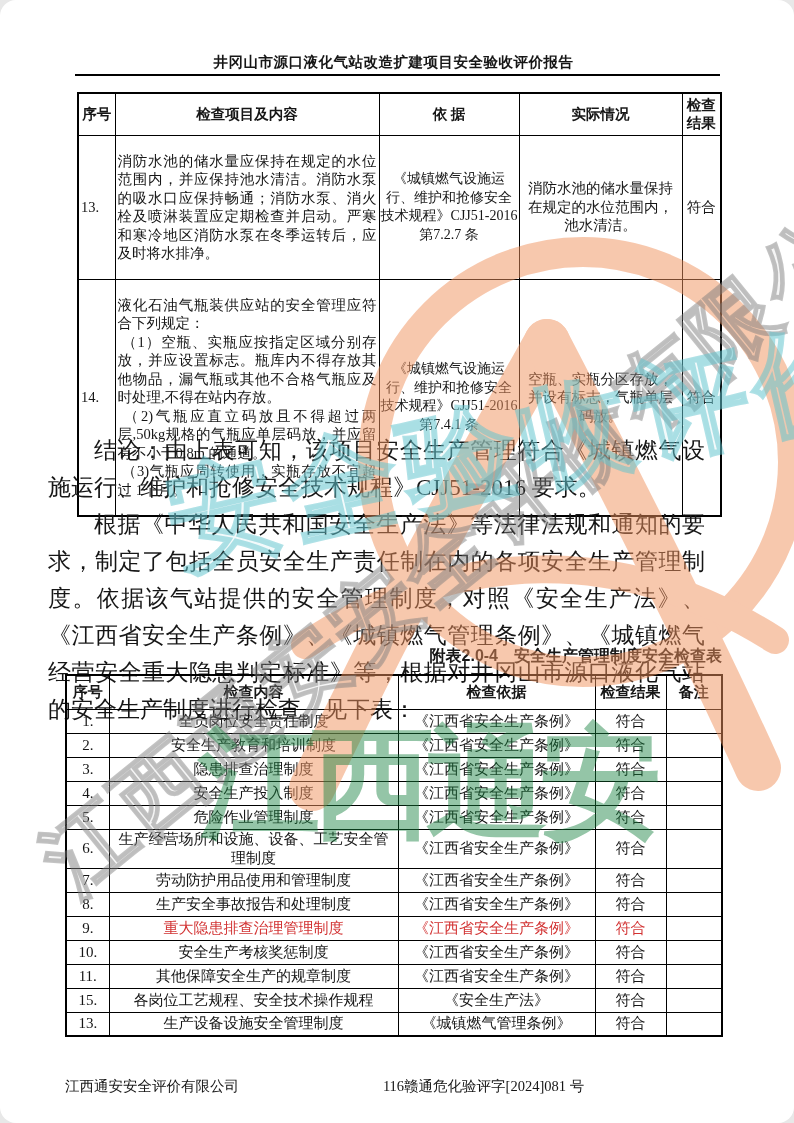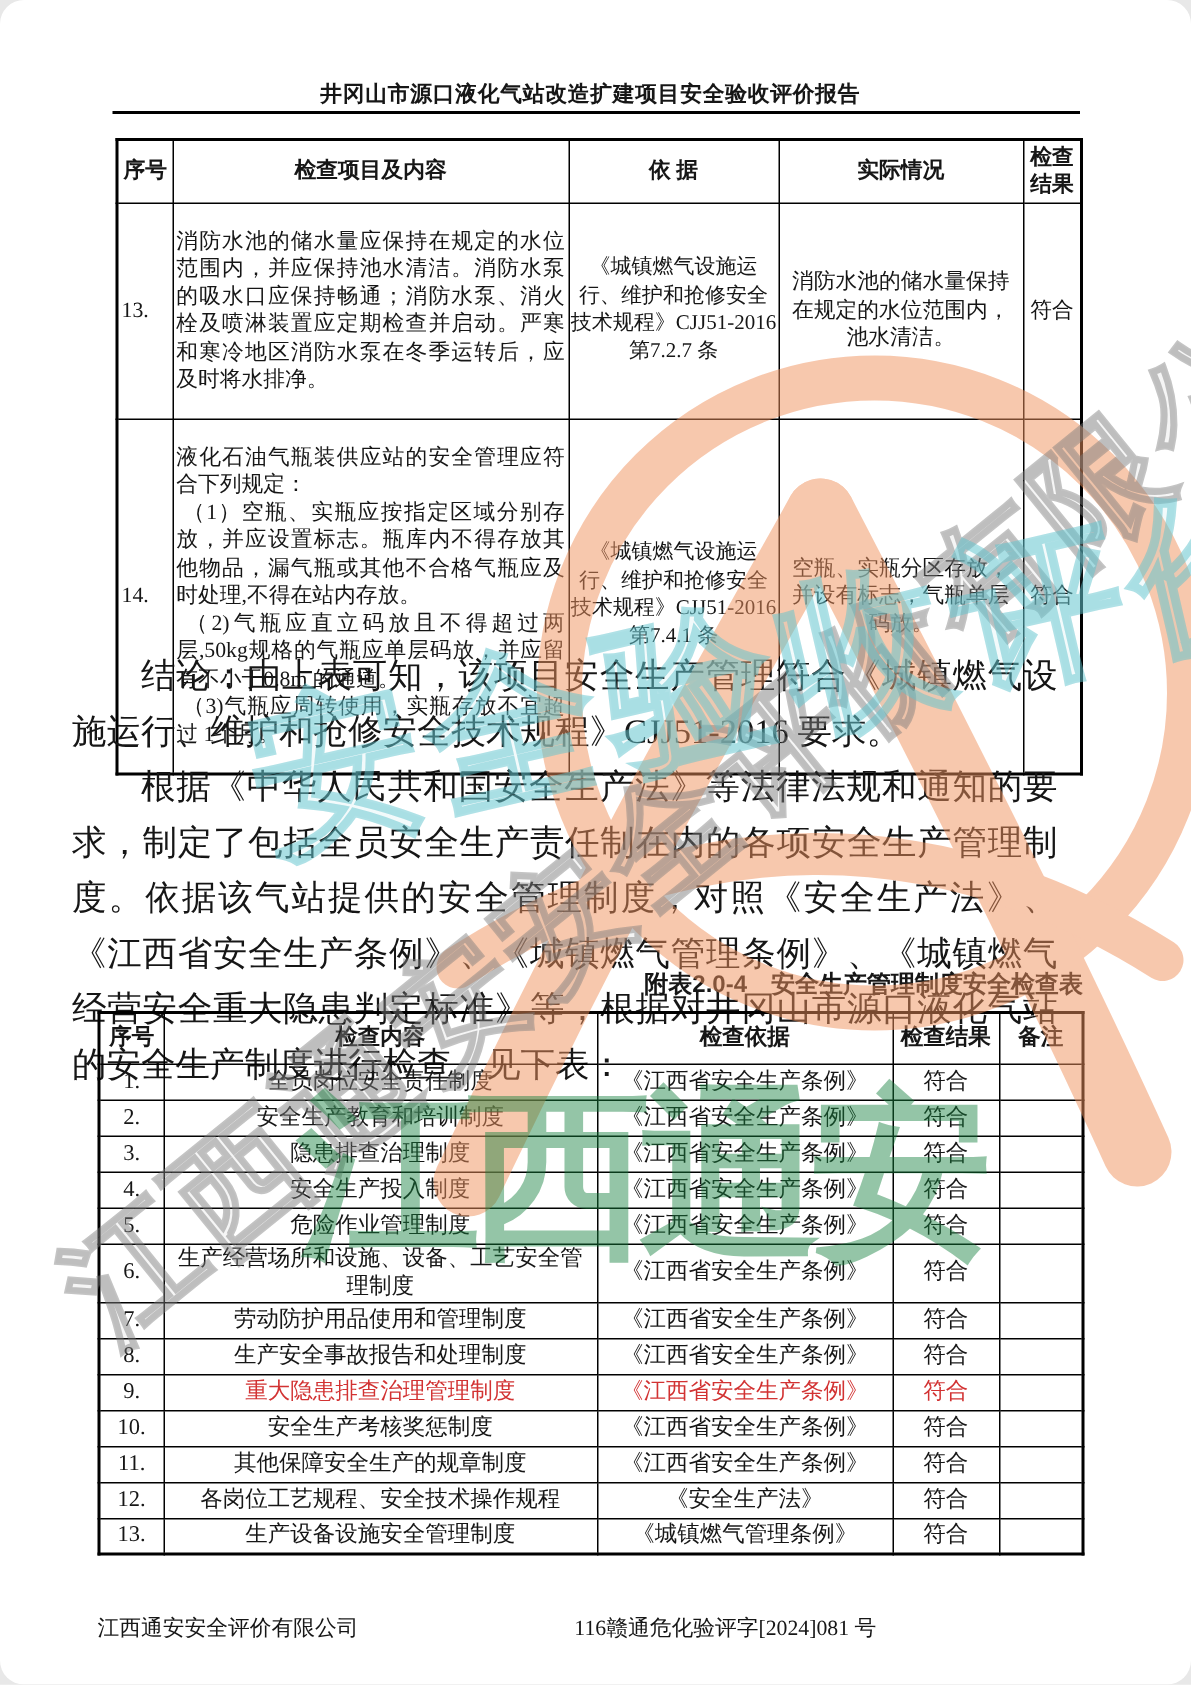--- a/index.html
+++ b/index.html
@@ -231,21 +231,21 @@
             <td class="c-remark"></td>
           </tr>
           <tr>
             <td class="c-no">11.</td>
             <td class="c-content">其他保障安全生产的规章制度</td>
             <td class="c-basis">《江西省安全生产条例》</td>
             <td class="c-result">符合</td>
             <td class="c-remark"></td>
           </tr>
           <tr>
-            <td class="c-no">12.</td>
+            <td class="c-no">15.</td>
             <td class="c-content">各岗位工艺规程、安全技术操作规程</td>
             <td class="c-basis">《安全生产法》</td>
             <td class="c-result">符合</td>
             <td class="c-remark"></td>
           </tr>
           <tr>
             <td class="c-no">13.</td>
             <td class="c-content">生产设备设施安全管理制度</td>
             <td class="c-basis">《城镇燃气管理条例》</td>
             <td class="c-result">符合</td>

